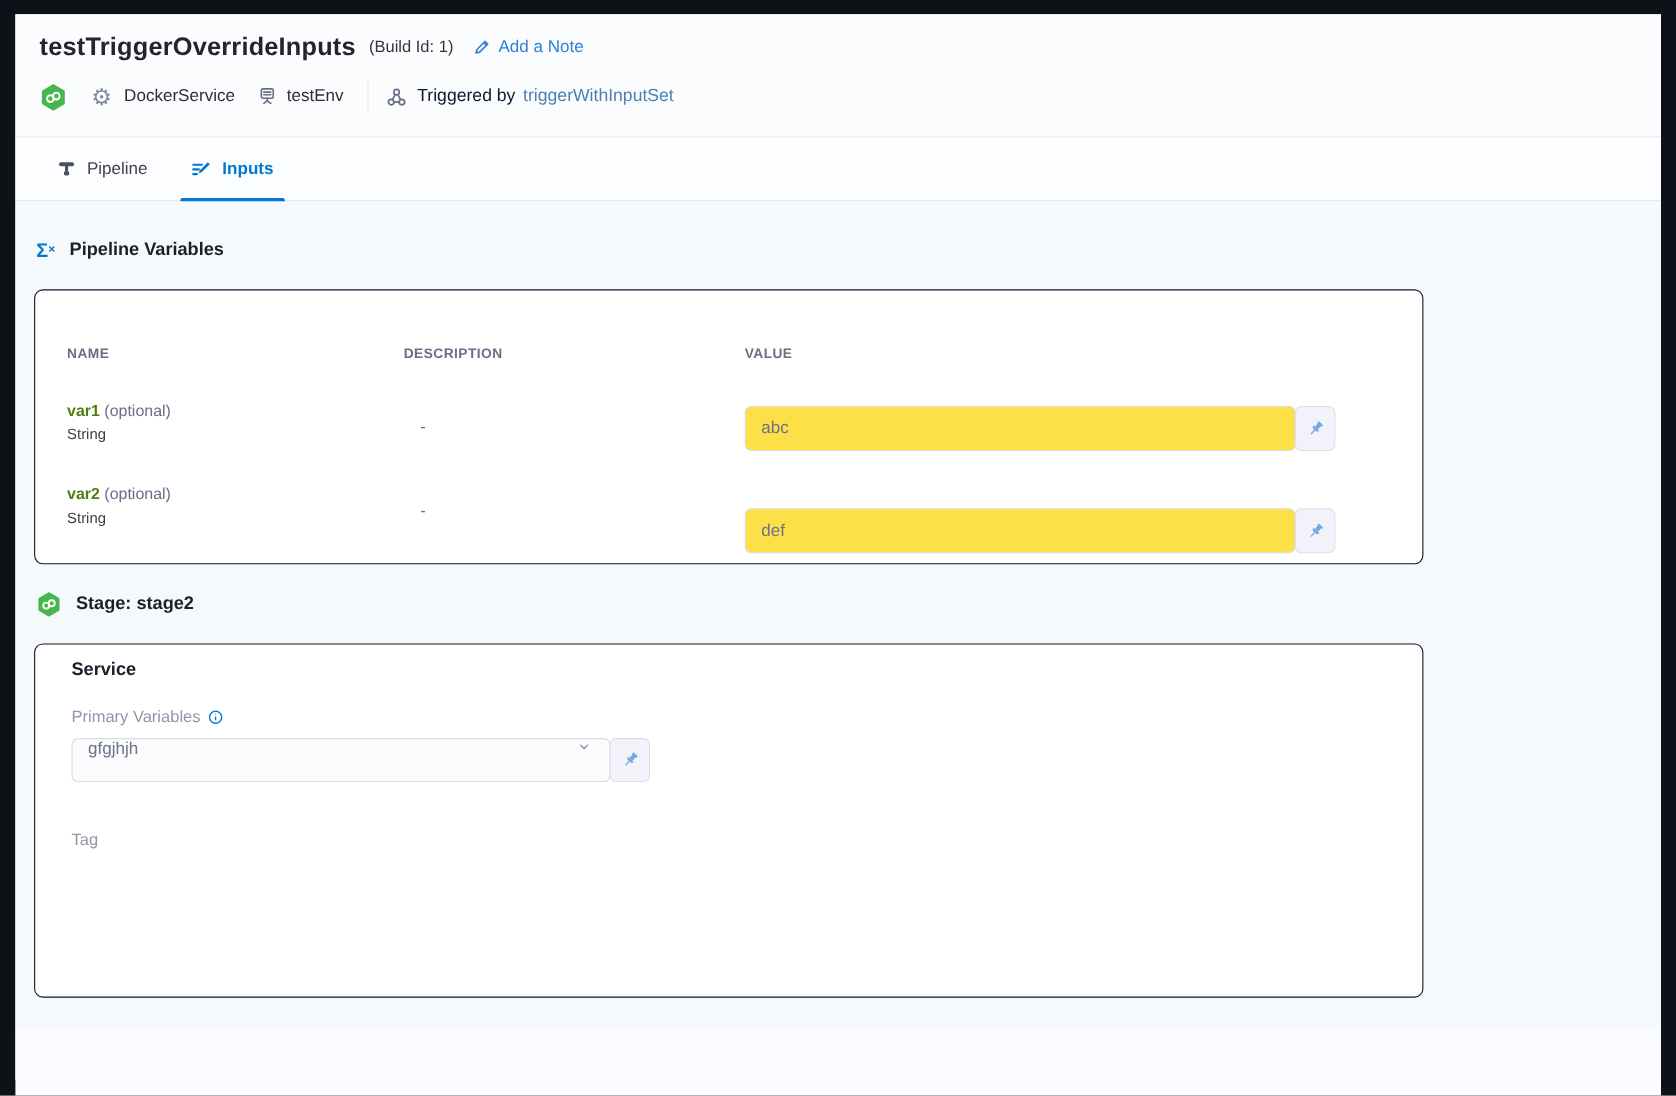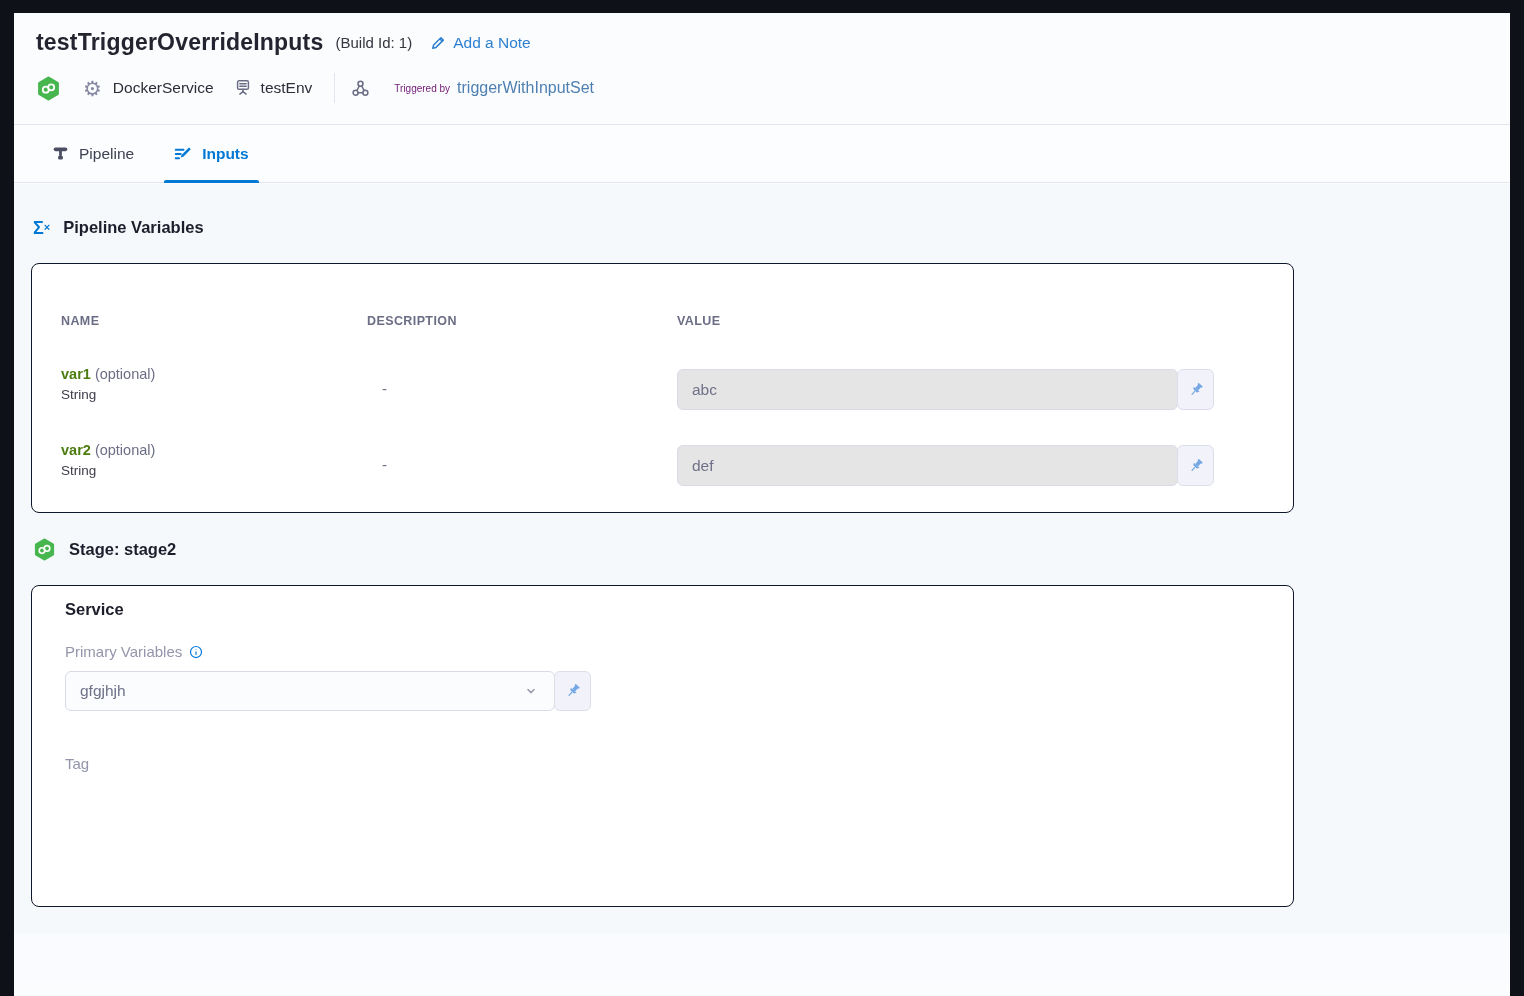--- a/index.html
+++ b/index.html
@@ -21,21 +21,21 @@
   .build-id { margin-left:12px; font-size:15px; color:#34353f; }
   .add-note { margin-left:18px; display:flex; align-items:center; gap:7px; color:#2f80d0; font-size:15.5px; cursor:pointer; }
   .hdr-row2 { position:absolute; left:22px; top:60px; height:30px; display:flex; align-items:center; }
   .icon { display:inline-flex; align-items:center; justify-content:center; }
   .gear-glyph { font-size:21px; color:#8789a3; line-height:1; margin-left:22px; }
   .svc-name { margin-left:11px; font-size:15.5px; color:#2c2d38; }
   .env-icon { margin-left:20px; }
   .env-name { margin-left:9px; font-size:15.5px; color:#2c2d38; }
   .vdiv { width:1px; height:30px; background:#e4e5ee; margin-left:22px; }
   .trig-icon { margin-left:16px; }
-  .trig-by { margin-left:24px; font-size:10px; color:#701a75; }
+  .trig-by { margin-left:9px; font-size:16px; color:#0f172a; }
   .trig-link { margin-left:7px; font-size:16px; color:#4e7fb1; cursor:pointer; }
   
   .tabs { position:absolute; top:112px; left:0; right:0; height:58px; background:#fcfdff; border-bottom:1px solid #e3e4ed; display:flex; align-items:stretch; padding-left:34px; }
   .tab { display:flex; align-items:center; gap:10px; margin-right:32px; position:relative; font-size:15.5px; color:#3f4153; cursor:pointer; padding:0 4px; }
   .tab.active { color:#0278d5; font-weight:700; }
   .tab.active::after { content:""; position:absolute; left:-6px; right:-6px; bottom:-1px; height:3px; background:#0278d5; border-radius:2px 2px 0 0; }
   
   .content { position:absolute; top:171px; left:0; right:0; height:750px; background:#f5f9fc; }
   .footer-strip { position:absolute; top:921px; left:0; right:0; height:48px; background:#fafbff; }
   .sec-hd { position:absolute; display:flex; align-items:center; gap:13px; font-size:16.5px; font-weight:600; color:#1d1e2b; }
@@ -49,30 +49,30 @@
   .col-hd { position:absolute; top:50px; font-size:12.5px; font-weight:700; color:#6b6d85; letter-spacing:.4px; }
   .col-name { left:29px; } .col-desc { left:335px; } .col-value { left:645px; }
   .var-cell { position:absolute; left:29px; }
   .var-cell .l1 { font-size:14.5px; color:#6b6d85; }
   .var-cell .l1 b { color:#4d7c0f; font-weight:700; }
   .var-cell .l2 { font-size:13.5px; color:#3c3d4a; margin-top:5px; }
   .var-cell.r1 { top:102px; } .var-cell.r2 { top:178px; }
   .dash { position:absolute; left:350px; font-size:15px; color:#6b6d85; }
   .dash.r1 { top:116px; } .dash.r2 { top:192px; }
   .igroup { position:absolute; left:645px; width:537px; height:41px; display:flex; }
-  .igroup.r1 { top:105px; } .igroup.r2 { top:181px;justify-content:center; }
-  .ifield { flex:1; height:100%; border:1px solid #d9dbe7; border-radius:6px; background:#e5e5e5; padding:0 14px; font-size:15.5px; color:#6f7188; font-family:"Liberation Sans", sans-serif; outline:none; }
+  .igroup.r1 { top:105px; } .igroup.r2 { top:198px;justify-content:center; }
+  .ifield { flex:1; height:100%; border:1px solid #d9dbe7; border-radius:6px; background:#fde047; padding:0 14px; font-size:15.5px; color:#6f7188; font-family:"Liberation Sans", sans-serif; outline:none; }
   .pinbox { width:37px; height:100%; margin-left:-1px; border:1px solid #dddeeb; border-radius:6px; background:#f1f2fa; display:flex; align-items:center; justify-content:center; cursor:pointer; flex:0 0 37px; }
   
   .svc-title { position:absolute; left:33px; top:14px; font-size:16.5px; font-weight:700; color:#1d1e2b; }
   .fld-label { position:absolute; left:33px; font-size:15px; color:#9395aa; display:flex; align-items:center; gap:7px; }
   .fld-label.pa { top:57px; } .fld-label.tag { top:169px; }
   .selgroup { position:absolute; left:33px; height:40px; display:flex; }
   .selgroup.pa { top:85px; width:526px; } .selgroup.tag { top:197px; width:545px; }
-  .selbox { flex:1; border:1px solid #d9dbe7; border-radius:6px; background:#fbfcfe; display:flex; align-items:center; justify-content:space-between; padding:0 16px 0 14px; font-size:15.5px; color:#6f7188; cursor:pointer; }
+  .selbox { flex:1; border:1px solid #d9dbe7; border-radius:6px; background:#fbfcfe; display:flex; align-items:flex-start; justify-content:space-between; padding:0 16px 0 14px; font-size:15.5px; color:#6f7188; cursor:pointer; }
 </style>
 </head>
 <body>
 
 <div class="app">
 
   <div class="hdr">
     <div class="hdr-row1">
       <span class="page-title">testTriggerOverrideInputs</span>
       <span class="build-id">(Build Id: 1)</span>

